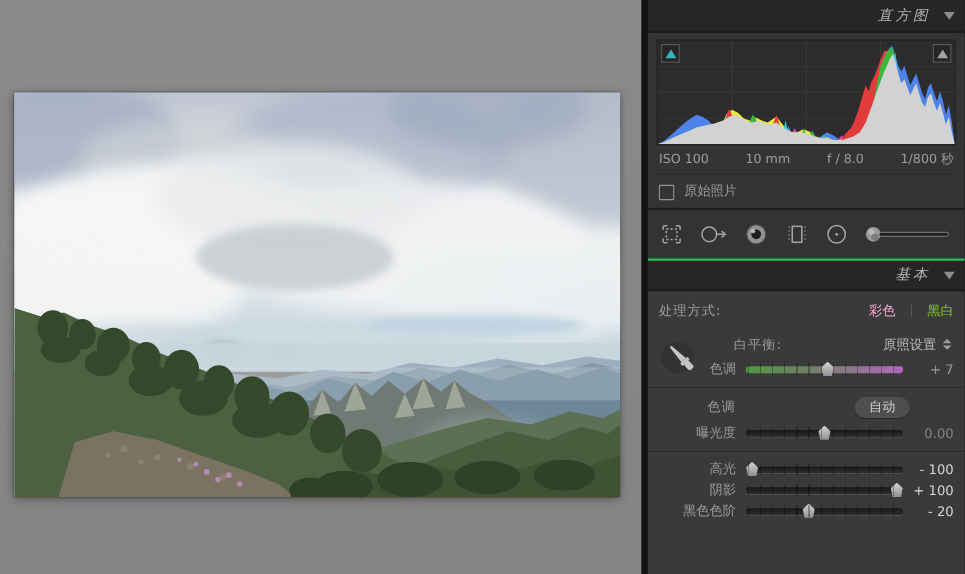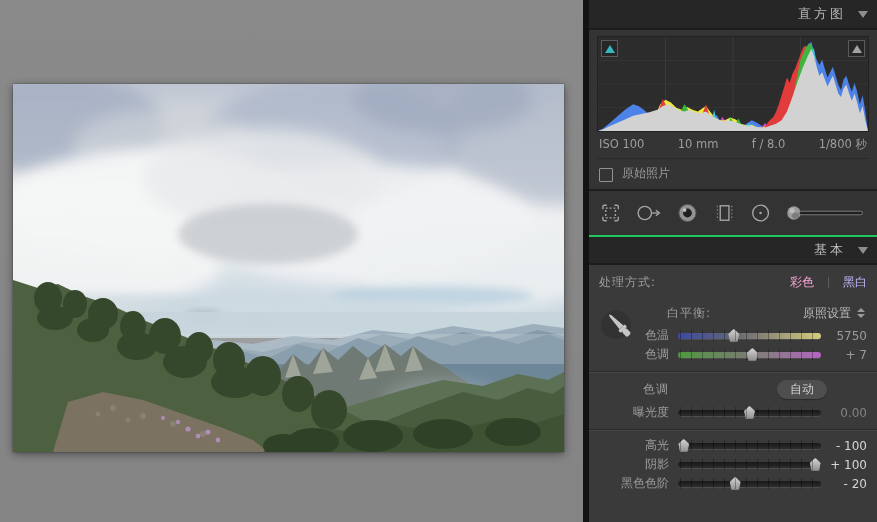--- a/index.html
+++ b/index.html
@@ -11,21 +11,21 @@
   .canvas{position:relative;width:583px;height:522px;background:linear-gradient(#8a8a8a,#848484);}
   .photo{position:absolute;left:13px;top:84px;width:551px;height:368px;
          box-shadow:0 2px 8px rgba(0,0,0,.45),0 0 1px rgba(0,0,0,.65);overflow:hidden;}
   .photo svg{display:block;width:100%;height:100%;}
   .gap{width:6px;height:522px;background:#131313;}
 
   
   .panel{flex:1;background:#343434;color:#9b9b9b;font-size:12px;display:flex;flex-direction:column;min-width:0;}
   .phead{height:28px;flex:0 0 28px;background:#262626;border-bottom:2px solid #1c1c1c;
          display:flex;align-items:center;justify-content:flex-end;gap:12px;padding:0 9px;
-         color:#b2b2b2;font-size:13px;letter-spacing:3px;cursor:default;}
+         color:#b2b2b2;font-size:13px;letter-spacing:3px;cursor:default;font-style:italic;}
   .phead.basic{height:26px;flex:0 0 26px;border-top:2px solid #22c55e;color:#bdbdbd;}
   .disc{width:0;height:0;border-left:5px solid transparent;border-right:5px solid transparent;
         border-top:7px solid #8e8e8e;}
 
   
   .hist-wrap{padding:6px 8px 0;background:#343434;}
   .hist-box{position:relative;height:96px;background:#2c2c2c;border:1px solid #222;box-sizing:border-box;}
   .hist-box svg{position:absolute;inset:0;width:100%;height:100%;}
   .clip{position:absolute;top:3px;width:15px;height:15px;background:#262626;border:1px solid #5a5a5a;
         display:flex;align-items:center;justify-content:center;}
@@ -40,21 +40,21 @@
   
   .tools{height:44px;flex:0 0 44px;background:#333;border-top:2px solid #1e1e1e;
          display:flex;align-items:center;gap:13px;padding:0 10px;}
   .tools svg{display:block;}
 
   
   .bcontent{flex:1;background:#3a3a3a;padding-top:3px;}
   .row{display:flex;align-items:center;padding:0 10px;}
   .treat{height:29px;}
   .treat .lab{letter-spacing:1px;}
-  .opt{margin-left:14px;color:#c4b5fd;cursor:pointer;}
+  .opt{margin-left:14px;color:#84cc16;cursor:pointer;}
   .opt.sel{color:#f9a8d4;}
   .optdiv{width:1px;height:11px;background:#5c5c5c;margin-left:14px;}
 
   .wb{position:relative;padding-top:3px;}
   .dropper{position:absolute;left:9px;top:6px;}
   .wb-head{display:flex;align-items:center;height:26px;padding:0 10px 0 10px;}
   .wb-head .wlab{width:112px;text-align:right;letter-spacing:1px;}
   .preset{margin-left:auto;display:flex;align-items:center;gap:6px;color:#bcbcbc;cursor:pointer;padding-right:2px;}
   .updn{display:flex;flex-direction:column;gap:2px;}
   .updn i{display:block;width:0;height:0;border-left:4px solid transparent;border-right:4px solid transparent;}
@@ -302,27 +302,20 @@
           <span class="preset">
             <span>原照设置</span>
             <span class="updn">
                 <i class="u"></i>
                 <i class="d"></i>
               </span>
           </span>
         </div>
 
         <div class="srow">
-          <span class="slabel">色温</span>
-          <div class="track t-temp">
-              <div class="thumb" style="left: 39%;"></div>
-            </div>
-          <span class="sval v-norm">5750</span>
-        </div>
-        <div class="srow">
           <span class="slabel">色调</span>
           <div class="track t-tint">
               <div class="thumb" style="left: 52%;"></div>
             </div>
           <span class="sval v-norm">+ 7</span>
         </div>
       </div>
 
       <div class="hr"></div>
 

